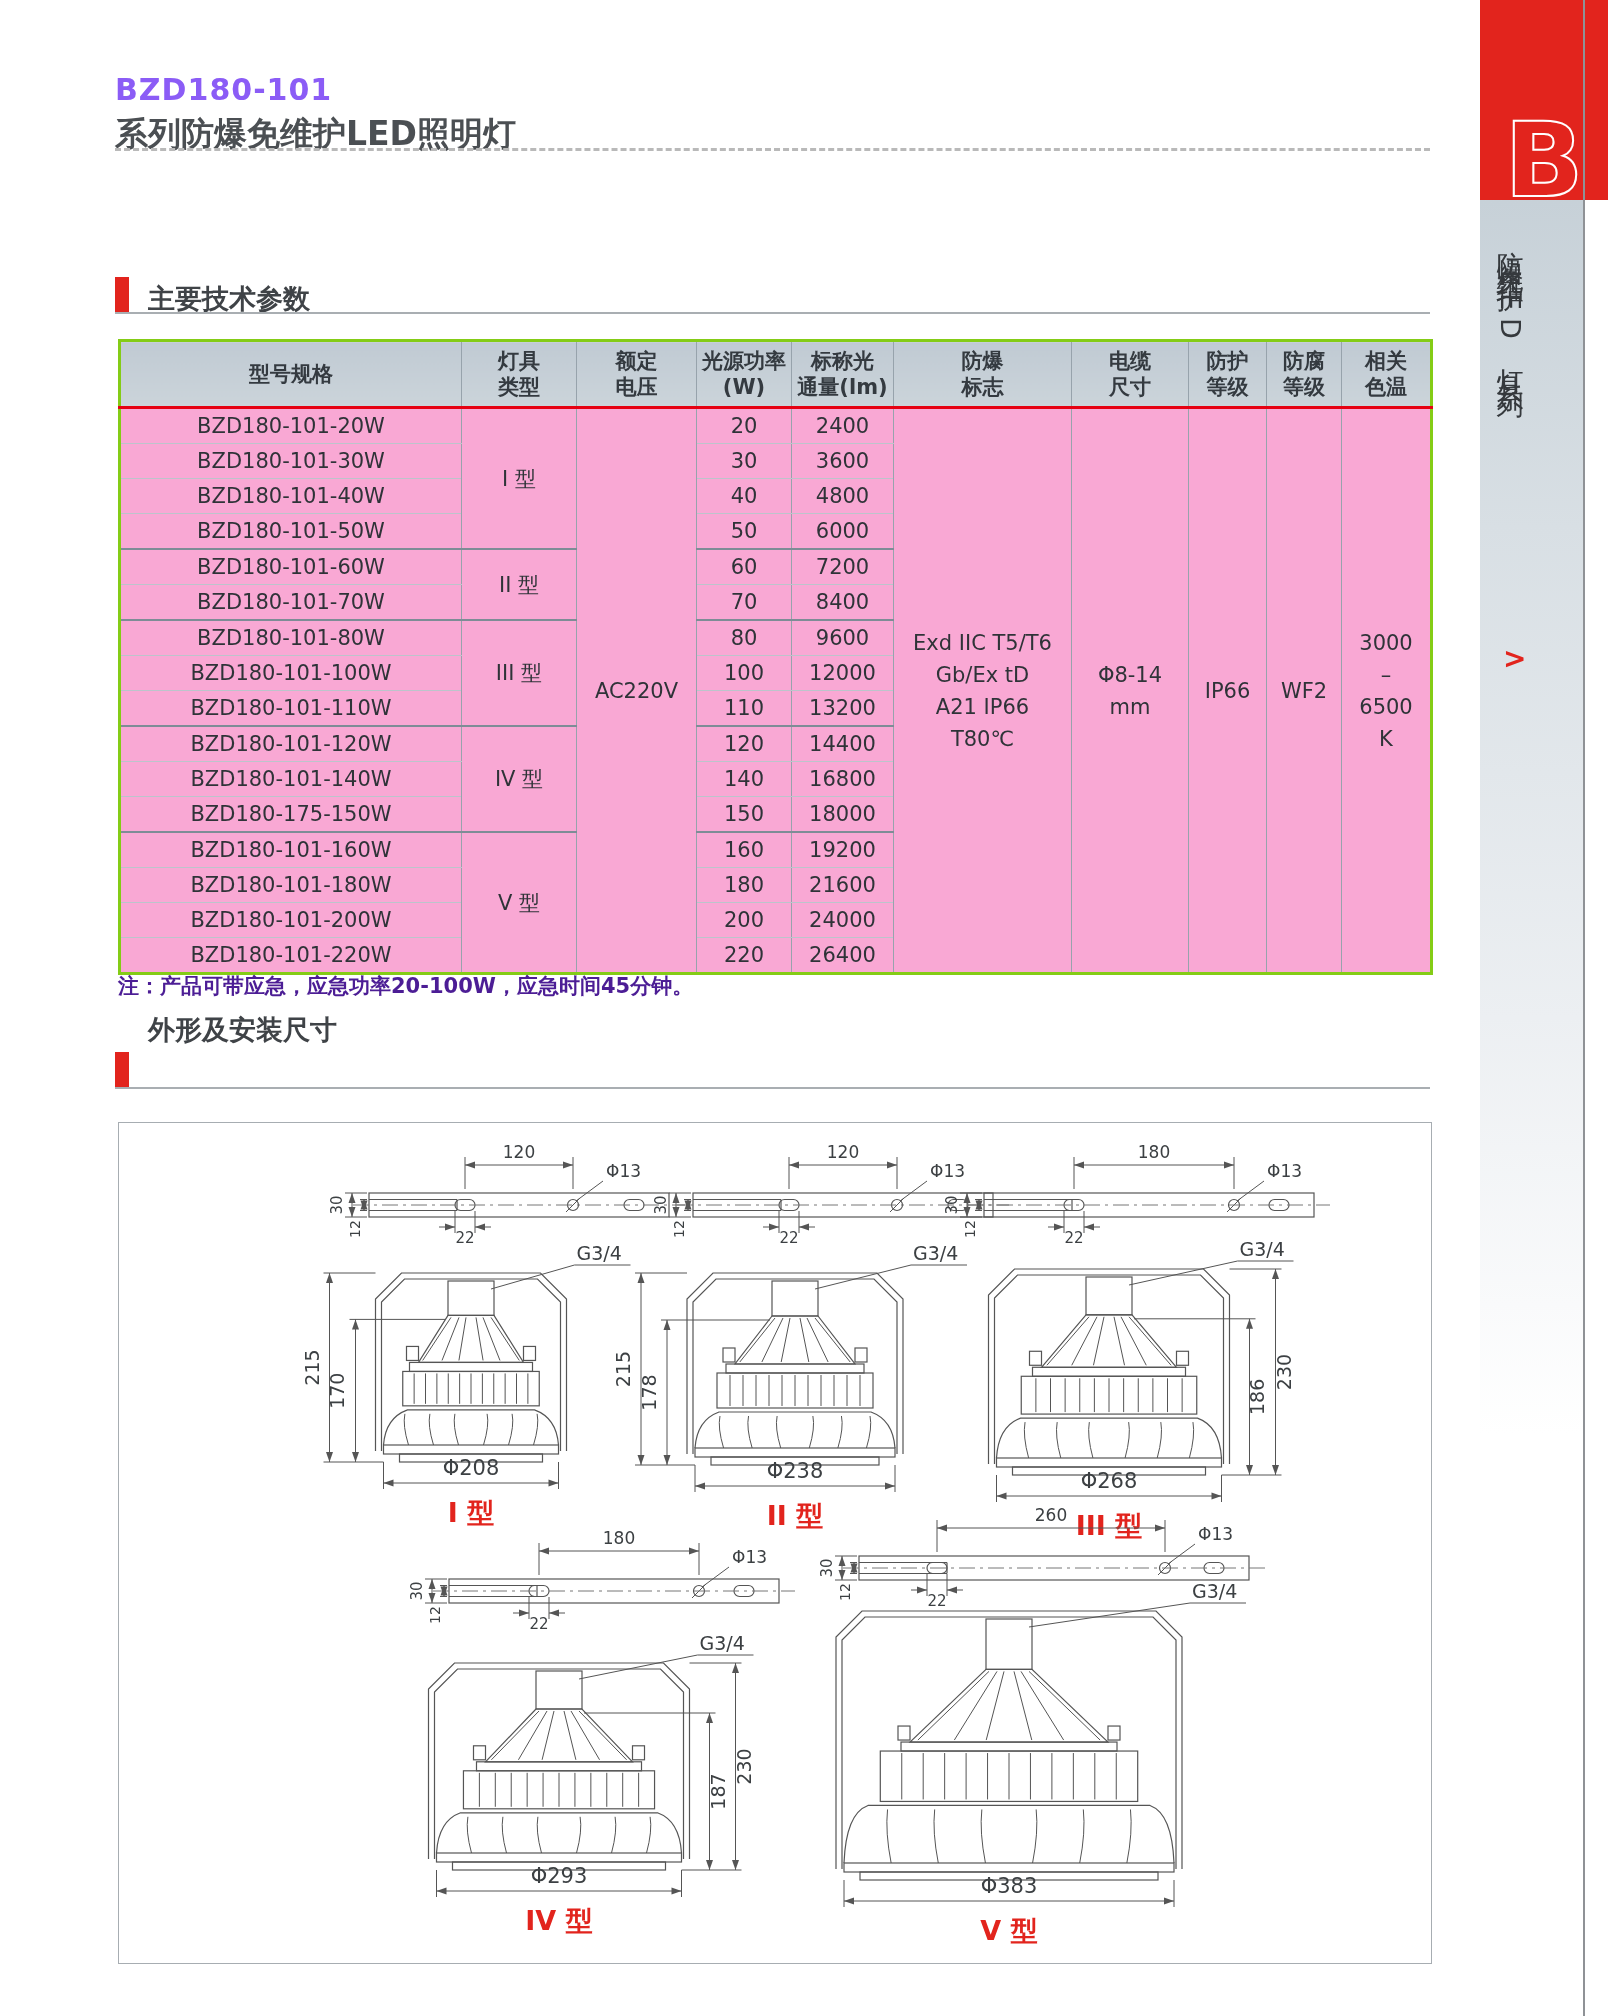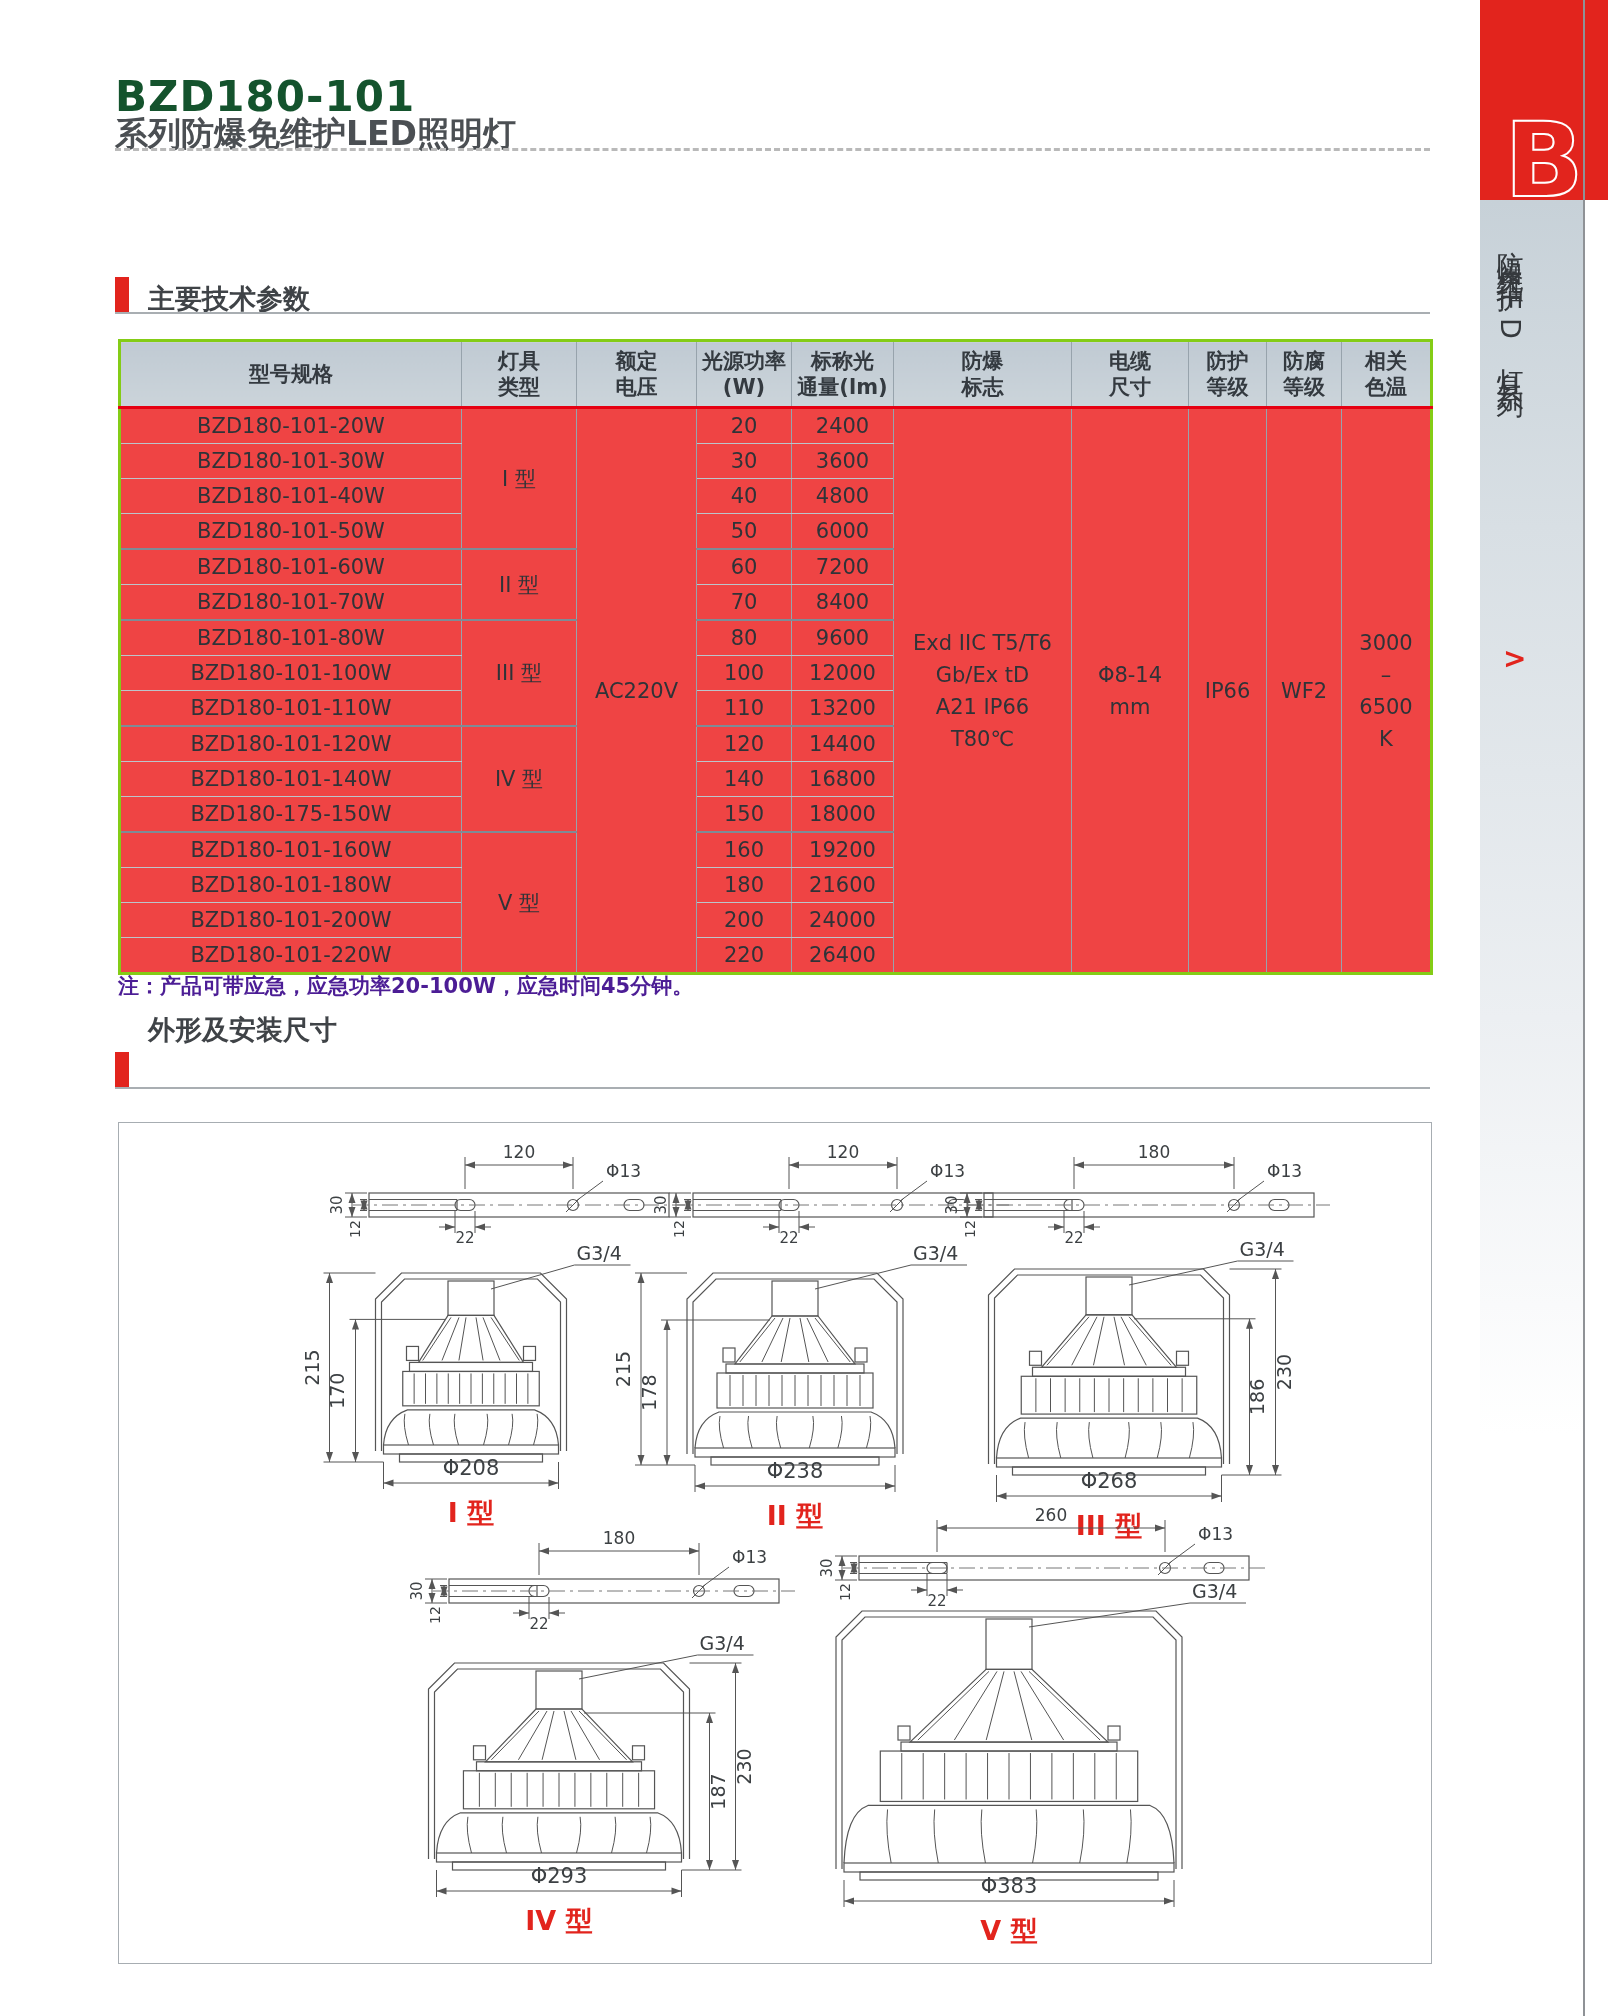--- a/index.html
+++ b/index.html
@@ -1,35 +1,35 @@
 <!DOCTYPE html>
 <html><head>
 <meta charset="utf-8">
 <style>
   html,body{margin:0;padding:0;}
   body{width:1608px;height:2016px;position:relative;background:#fff;
        font-family:"DejaVu Sans","Liberation Sans",sans-serif;color:#3a3f44;overflow:hidden;}
   .abs{position:absolute;}
   
-  #title1{left:115px;top:72px;font-size:42px;font-weight:bold;color:#14532d;letter-spacing:1px;}
+  #title1{left:115px;top:72px;font-size:30px;font-weight:bold;color:#8b5cf6;letter-spacing:1px;}
   #title2{left:115px;top:112px;font-size:33px;font-weight:bold;color:#4b4f53;}
   #title-dash{left:115px;top:148px;width:1315px;border-top:3px dashed #b9b9b9;}
   .sec-bar{width:14px;height:37px;background:#e2241d;}
   .sec-title{font-size:27px;font-weight:bold;color:#3f4347;margin-left:8px;}
   .sec-line{width:1315px;height:2px;background:#a9aeb2;}
   #sec1-bar{left:115px;top:277px;} #sec1-title{left:140px;top:281px;} #sec1-line{left:115px;top:312px;}
   #sec2-bar{left:115px;top:1052px;} #sec2-title{left:140px;top:1012px;} #sec2-line{left:115px;top:1087px;}
   
   #spec-table{position:absolute;left:118px;top:339px;width:1312px;border-collapse:collapse;
       table-layout:fixed;font-size:21px;color:#2f3338;border:3px solid #84cc16;}
   #spec-table th{background:linear-gradient(180deg,#c0cad3 0%,#cbd4da 100%);height:64px;
       font-weight:bold;font-size:21px;line-height:26px;color:#343a40;
       border-left:1px solid #97a3ac;border-right:1px solid #97a3ac;
       border-bottom:3px solid #e60012;padding:0;text-align:center;}
-  #spec-table td{background:#ef4444;height:34px;text-align:center;padding:0;
+  #spec-table td{background:#f9a8d4;height:34px;text-align:center;padding:0;
       border-left:1px solid #97a3ac;border-right:1px solid #97a3ac;
       border-top:1px solid #bcc4cb;border-bottom:1px solid #bcc4cb;}
   #spec-table tr.gstart td{border-top:2px solid #7e8c96;}
   #spec-table td.big{font-size:21px;line-height:34px;}
   
   #note{left:118px;top:972px;font-size:21px;font-weight:bold;color:#4c1d95;}
   
   #draw-box{left:118px;top:1122px;width:1312px;height:840px;border:1px solid #a7adb2;background:#fff;}
   
   #side-red{left:1480px;top:0;width:128px;height:200px;background:#e2241d;}

